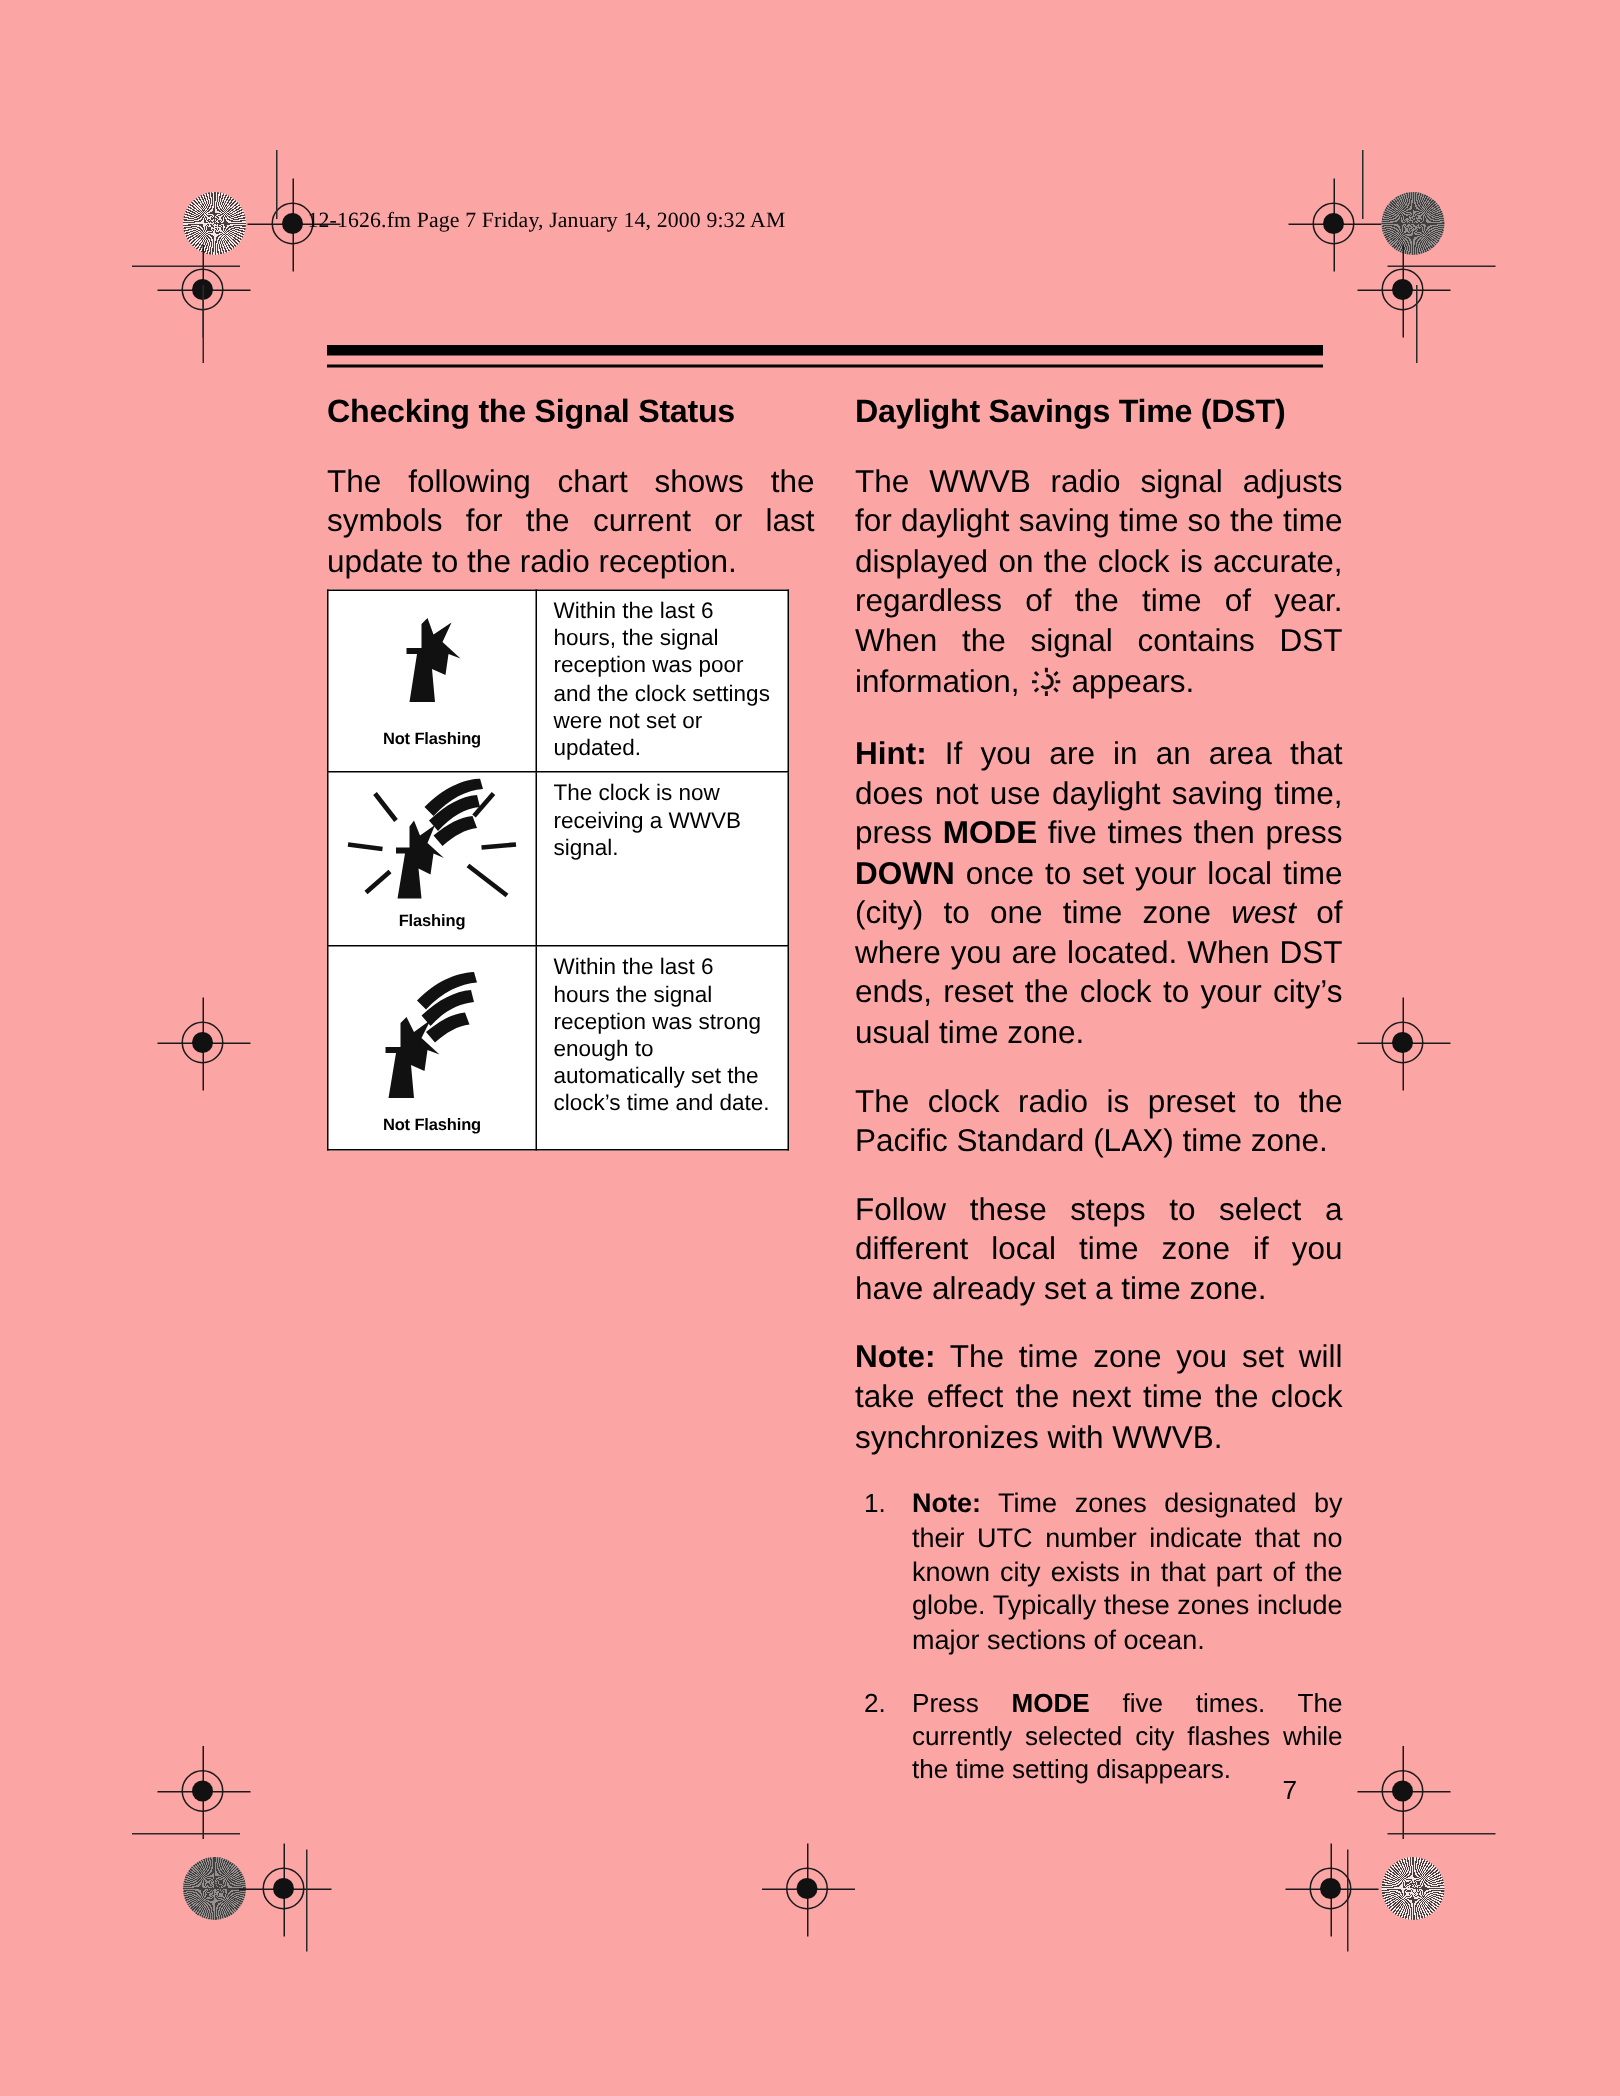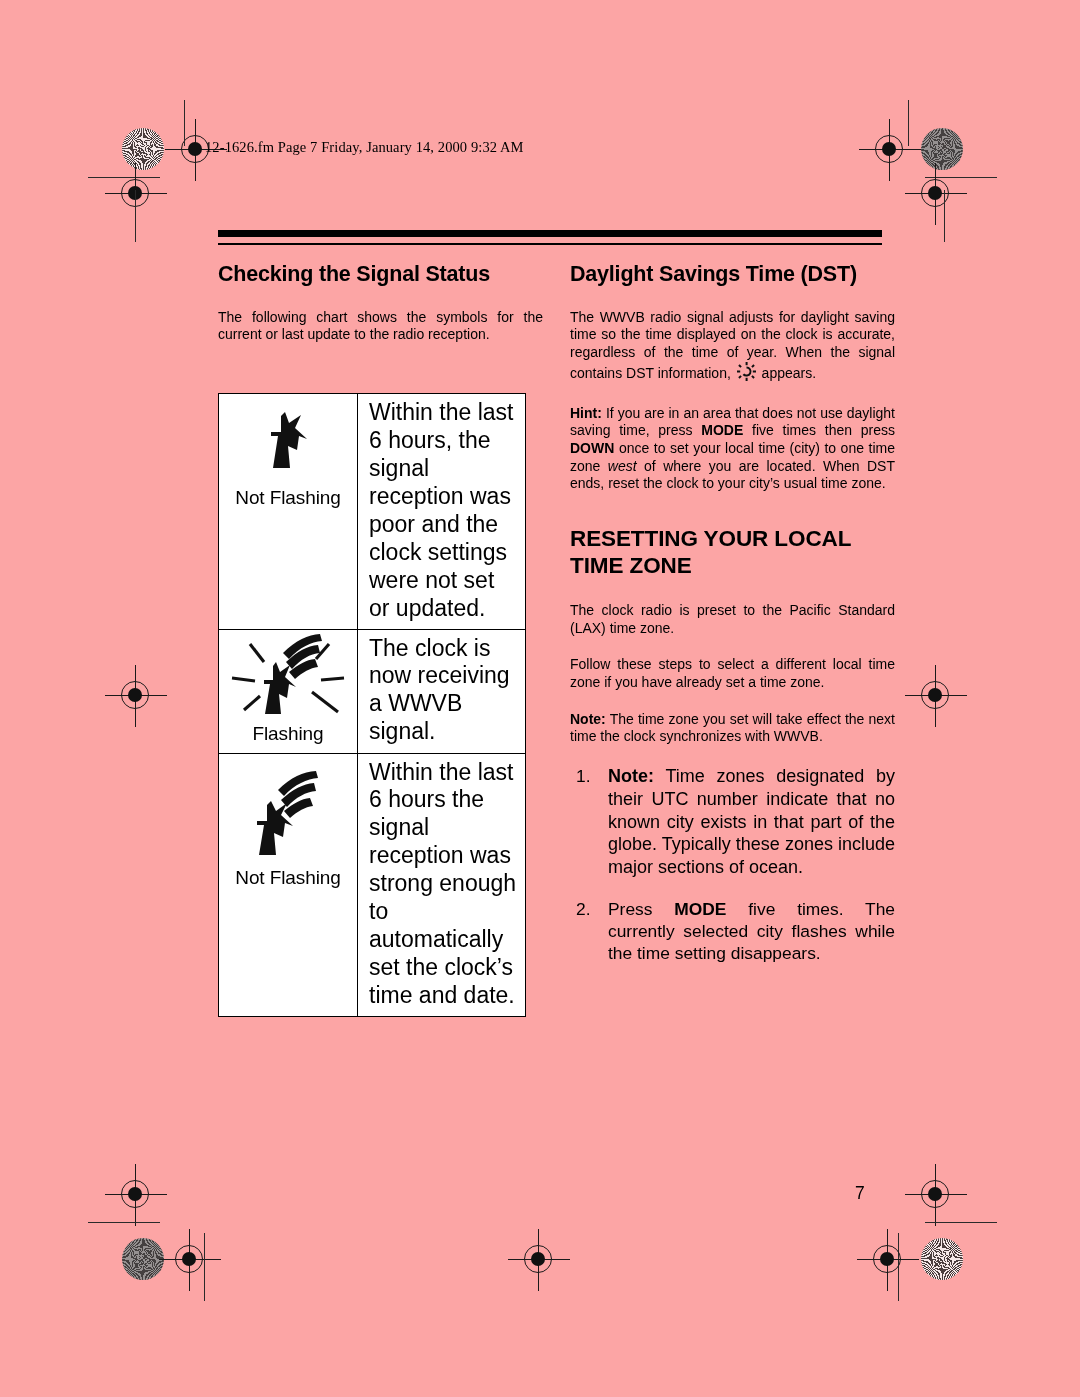--- a/index.html
+++ b/index.html
@@ -126,21 +126,21 @@
   h2.bigsection {
     margin: 32px 0 22px 0;
     font-size: 22.5px;
     font-weight: bold;
     text-transform: uppercase;
     line-height: 1.22;
     letter-spacing: -0.1px;
   }
   p.body {
     margin: 0 0 19px 0;
-    font-size: 14px;
+    font-size: 21px;
     line-height: 1.265;
     text-align: justify;
     hyphens: none;
   }
   p.body:last-child { margin-bottom: 0; }
   .b { font-weight: bold; }
   .i { font-style: italic; }
 
   
   ol.steps {
@@ -188,33 +188,33 @@
     vertical-align: top;
   }
   .cell-icon {
     width: 138px;
     text-align: center;
     position: relative;
     padding: 6px 0 8px 0 !important;
   }
   .cell-text {
     padding: 5px 8px 6px 11px !important;
-    font-size: 23px;
+    font-size: 15px;
     line-height: 1.215;
   }
   .iconbox {
     height: 88px;
     display: flex;
     align-items: center;
     justify-content: center;
   }
   .iconbox.tall { height: 108px; }
   .flashlabel {
-    font-size: 19px;
-    font-weight: normal;
+    font-size: 11px;
+    font-weight: bold;
     letter-spacing: -0.1px;
     line-height: 1;
     padding-bottom: 2px;
   }
 
   .dst-inline {
     display: inline-block;
     vertical-align: -3px;
     margin: 0 2px;
   }
@@ -402,21 +402,20 @@
               <rect x="15.8" y="8.5" width="3.2" height="2"></rect>
               <rect x="2" y="2.6" width="2" height="3" transform="rotate(-45 3 4.1)"></rect>
               <rect x="15" y="2.6" width="2" height="3" transform="rotate(45 16 4.1)"></rect>
               <rect x="2" y="13.4" width="2" height="3" transform="rotate(45 3 14.9)"></rect>
               <rect x="15" y="13.4" width="2" height="3" transform="rotate(-45 16 14.9)"></rect>
             </g>
           </svg></span><span> appears.</span></p>
 
     <p class="body"><span class="b">Hint:</span><span> If you are in an area that does not use daylight saving time, press </span><span class="b">MODE</span><span> five times then press </span><span class="b">DOWN</span><span> once to set your local time (city) to one time zone </span><span class="i">west</span><span> of where you are located. When DST ends, reset the clock to your city’s usual time zone.</span></p>
 
-    <h2 class="bigsection">Resetting Your Local Time Zone</h2>
 
     <p class="body">The clock radio is preset to the Pacific Standard (LAX) time zone.</p>
     <p class="body">Follow these steps to select a different local time zone if you have already set a time zone.</p>
 
     <p class="body"><span class="b">Note:</span><span> The time zone you set will take effect the next time the clock synchronizes with WWVB.</span></p>
 
     <ol class="steps">
       <li>
         <span class="num">1.</span>
         <p class="subnote"><span class="b">Note:</span><span> Time zones designated by their UTC number indicate that no known city exists in that part of the globe. Typically these zones include major sections of ocean.</span></p>

